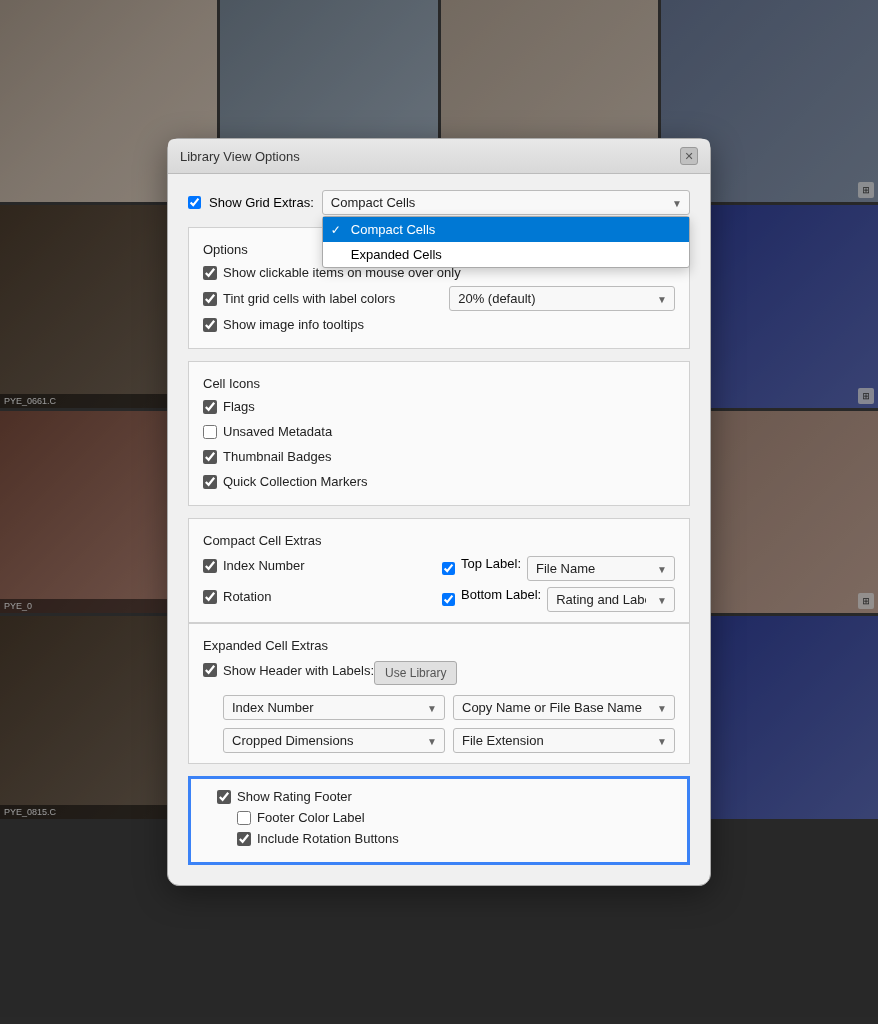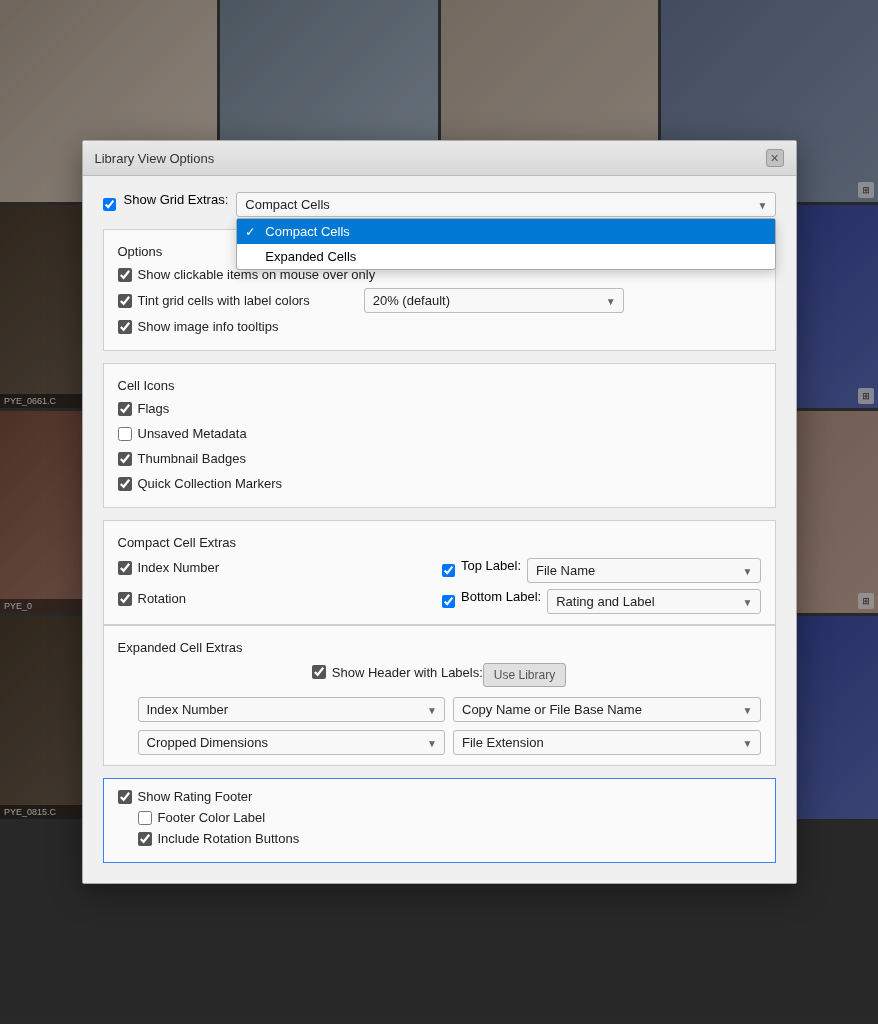--- a/index.html
+++ b/index.html
@@ -78,22 +78,22 @@
       top: 0; left: 0; right: 0; bottom: 0;
       background: rgba(0,0,0,0.4);
       display: flex;
       align-items: center;
       justify-content: center;
     }
 
     .dialog {
       background: #f0f0f0;
       border: 1px solid #aaa;
-      border-radius: 2px;
-      width: 715px;
+      border-radius: 12px;
+      width: 544px;
       box-shadow: 0 8px 32px rgba(0,0,0,0.4);
       position: relative;
     }
 
     .dialog-titlebar {
       background: linear-gradient(to bottom, #e8e8e8, #d8d8d8);
       border-bottom: 1px solid #bbb;
       border-radius: 6px 6px 0 0;
       padding: 8px 12px;
       display: flex;
@@ -154,20 +154,21 @@
     }
 
     .tab.inactive {
       background: #e0e0e0;
       color: #555;
     }
 
     
     .show-extras-row {
       display: flex;
+      align-items: center;
       gap: 8px;
       margin-bottom: 12px;
       position: relative;
     }
 
     .select-wrapper {
       position: relative;
       flex: 1;
     }
 
@@ -304,21 +305,21 @@
     .expanded-extras-section {
       border: 1px solid #d0d0d0;
       background: #fafafa;
       padding: 10px 14px;
       margin-bottom: 12px;
     }
 
     .expanded-header-row {
       display: flex;
       align-items: center;
-      justify-content: center;
+      justify-content: flex-start;
       margin-bottom: 10px;
     }
 
     .use-defaults-btn {
       padding: 4px 10px;
       font-size: 12px;
       background: #e0e0e0;
       border: 1px solid #aaa;
       border-radius: 3px;
       cursor: pointer;
@@ -327,23 +328,23 @@
 
     .four-selects-grid {
       display: grid;
       grid-template-columns: 1fr 1fr;
       gap: 8px;
       padding-left: 20px;
     }
 
     
     .rating-footer-section {
-      border: 1px solid #3b82f6;
+      border: 3px solid #3b82f6;
       background: #fafafa;
-      padding: 10px 14px;
+      padding: 10px 26px;
     }
 
     .rating-footer-options {
       padding-left: 20px;
       margin-top: 4px;
     }
   </style>
 </head>
 <body>
 

